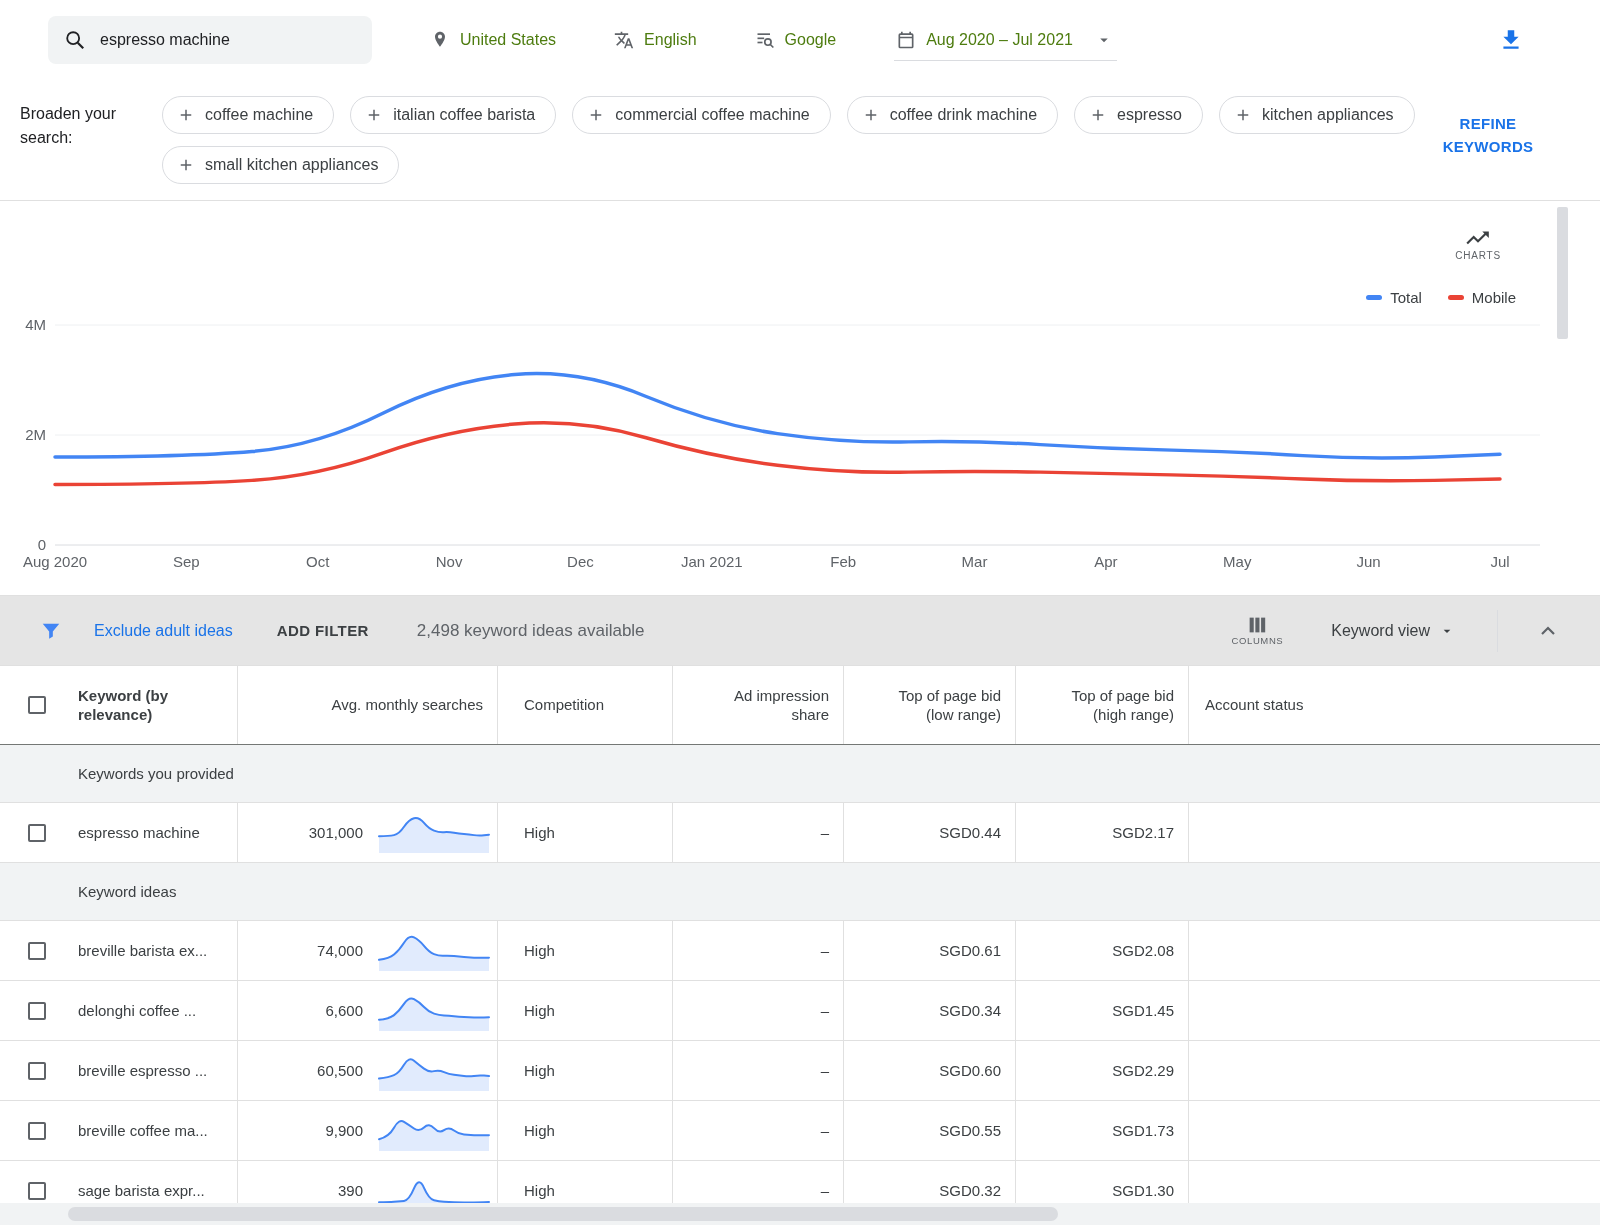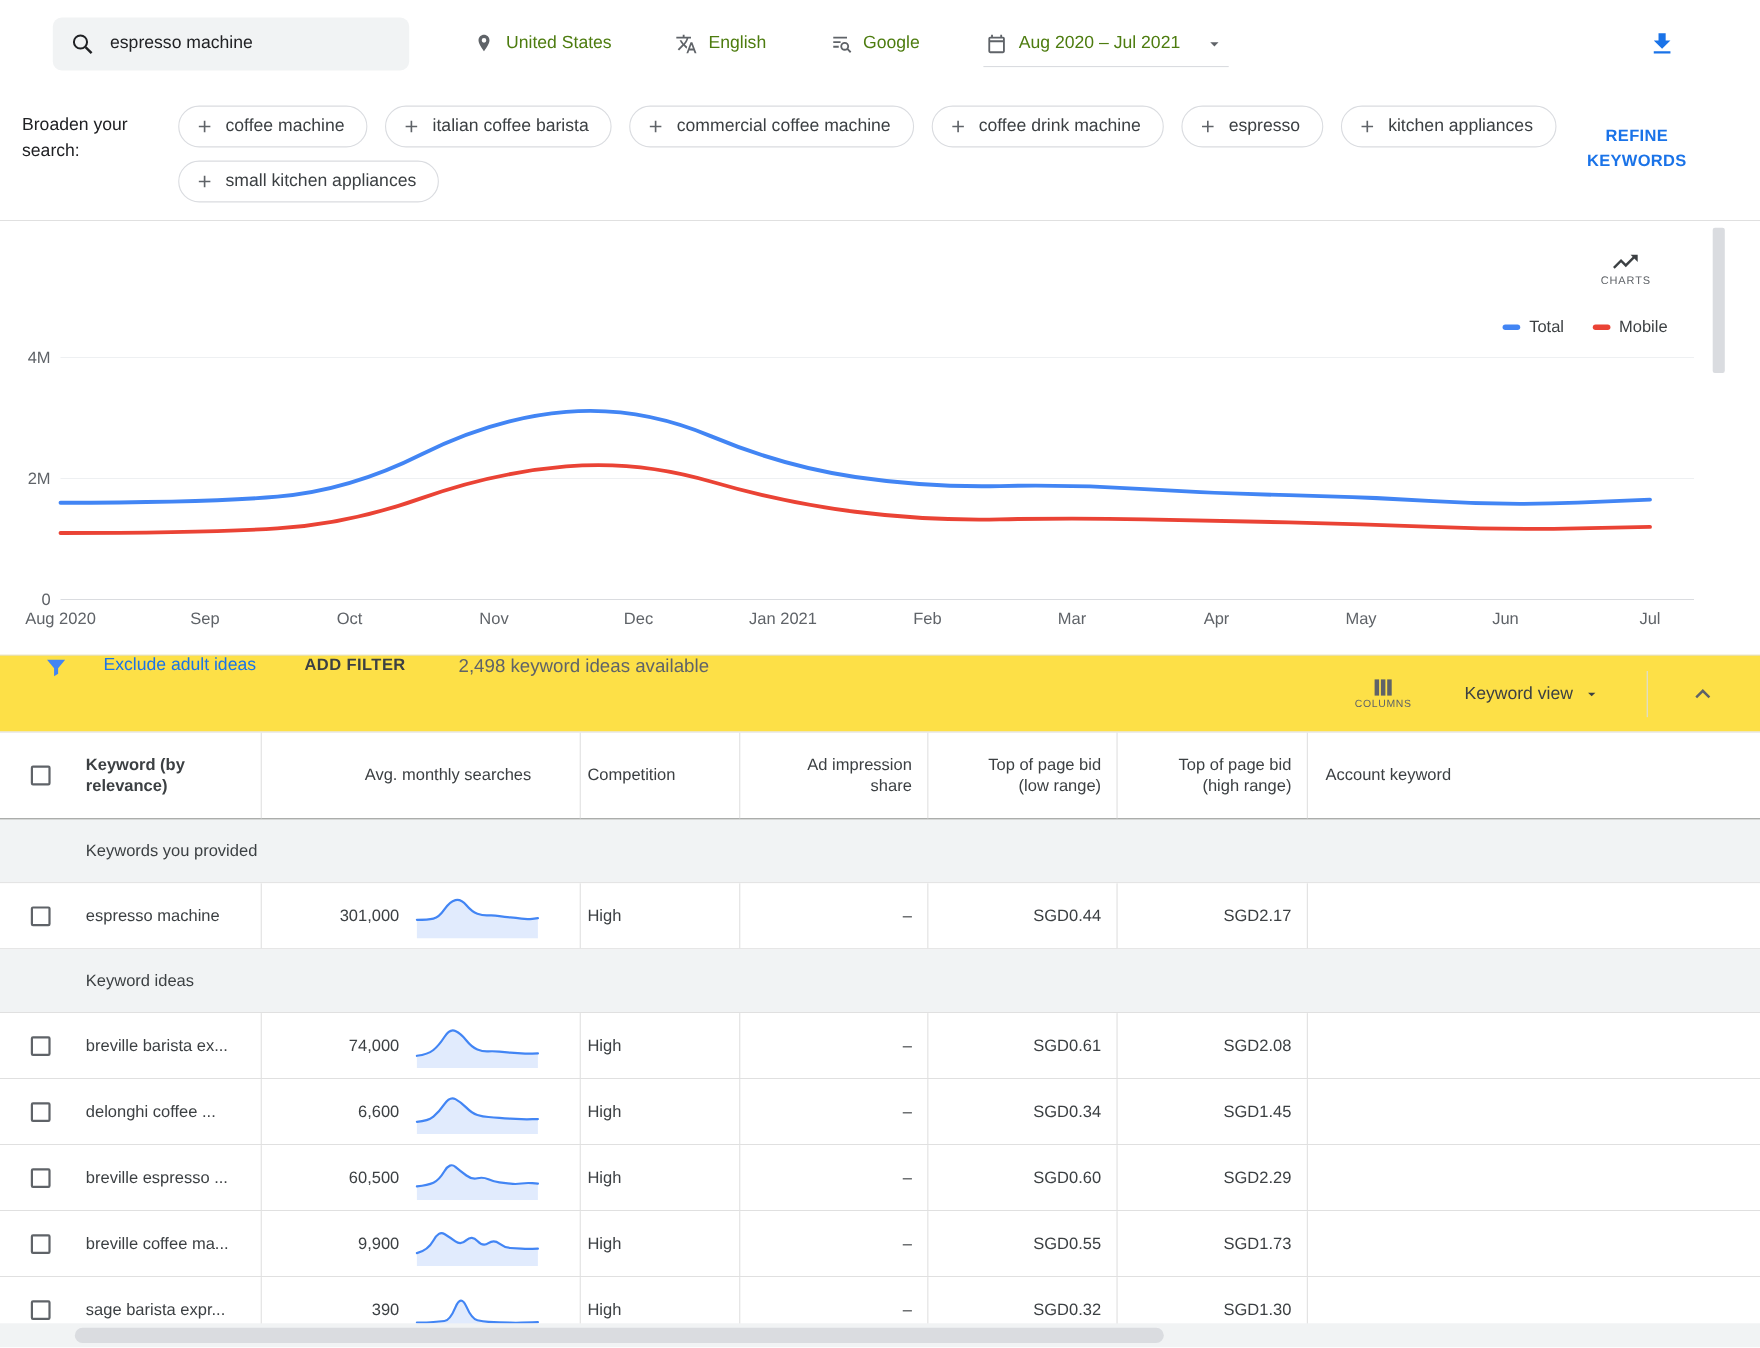--- a/index.html
+++ b/index.html
@@ -37,21 +37,21 @@
   .tick { font-size:15px; fill:#5f6368; font-family:"Liberation Sans",sans-serif; }
   .charts-widget { position:absolute; right:92px; top:26px; width:60px; text-align:center; color:#3c4043; cursor:pointer; }
   .charts-widget svg { margin:0 auto; }
   .charts-widget .cap { font-size:10px; letter-spacing:.8px; color:#5f6368; margin-top:3px; }
   .legend { position:absolute; right:84px; top:88px; display:flex; gap:26px; align-items:center; }
   .legend-item { display:flex; align-items:center; gap:8px; font-size:15px; color:#3c4043; cursor:pointer; }
   .swatch { width:16px; height:5px; border-radius:2.5px; display:inline-block; }
   .vscroll { position:absolute; right:32px; top:6px; width:11px; height:132px; background:#dadce0; border-radius:2px; }
 
   
-  .filterbar { height:70px; border-top:1px solid #e0e0e0; display:flex; padding:0 40px; background:#fde047; }
+  .filterbar { height:70px; border-top:1px solid #e0e0e0; display:flex; align-items:center; padding:0 40px; background:#e5e5e5; }
   .funnel { margin-right:32px; }
   .excl { color:#1a73e8; font-size:16px; margin-right:44px; cursor:pointer; }
   .addf { color:#3c4043; font-size:15px; font-weight:bold; letter-spacing:.4px; margin-right:48px; cursor:pointer; }
   .count { color:#5f6368; font-size:17px; }
   .fb-right { margin-left:auto; display:flex; align-items:center; }
   .colbtn { display:flex; flex-direction:column; align-items:center; margin-right:48px; color:#5f6368; cursor:pointer;margin-left:45px; }
   .colbtn .cap { font-size:9.5px; letter-spacing:.6px; margin-top:1px; }
   .kwview { display:flex; align-items:center; gap:9px; font-size:16px; color:#3c4043; margin-right:42px; cursor:pointer; }
   .vdiv { width:1px; height:42px; background:#dadce0; margin-right:38px; }
   .collapse { cursor:pointer; }
@@ -60,21 +60,21 @@
   .grid { display:grid; grid-template-columns:64px 173px 260px 175px 171px 172px 173px 1fr; }
   .grid > *:nth-child(n+3) { border-left:1px solid #e0e0e0; }
   .cell { display:flex; align-items:center; min-width:0; }
   .cell.right { justify-content:flex-end; }
   .cell.right span { text-align:right; }
   .thead { height:80px; border-top:1px solid #e0e0e0; border-bottom:1px solid #747775; }
   .thead .cell { font-size:15px; color:#3c4043; line-height:1.3; }
   .th-bold span { font-weight:bold; }
   .c-check { padding-left:28px; }
   .c-kw { padding-left:14px; padding-right:8px; font-size:15px; color:#3c4043; }
-  .c-comp { padding-left:6px; font-size:15px;margin-left:30px; }
+  .c-comp { padding-left:26px; font-size:15px; }
   .pad-r { padding-right:14px; }
   .c-acct { padding-left:16px; }
   .checkbox { width:18px; height:18px; border:2px solid #5f6368; border-radius:2px; background:#fff; display:inline-block; cursor:pointer; flex:none; }
   .section-row { height:58px; background:#f1f3f4; border-bottom:1px solid #e0e0e0;
     display:flex; align-items:center; padding-left:78px; font-size:15px; color:#3c4043; }
   .data-row { height:60px; border-bottom:1px solid #e0e0e0; background:#fff; }
   .num { flex:1; text-align:right; font-size:15px; color:#3c4043; padding-right:12px; }
   .spark { flex:none; margin-right:4px; }
 
   
@@ -298,21 +298,21 @@
     <div class="cell right pad-r">
         <span style="max-width:120px;">Ad impression share</span>
       </div>
     <div class="cell right pad-r">
         <span style="max-width:128px;">Top of page bid (low range)</span>
       </div>
     <div class="cell right pad-r">
         <span style="max-width:132px;">Top of page bid (high range)</span>
       </div>
     <div class="cell c-acct">
-        <span>Account keyword</span>
+        <span>Account status</span>
       </div>
   </div>
   <div id="table-body">
       <div class="section-row">Keywords you provided</div>
       <div class="grid data-row">
         <div class="cell c-check">
           <span class="checkbox"></span>
         </div>
         <div class="cell c-kw">
           <span>espresso machine</span>

